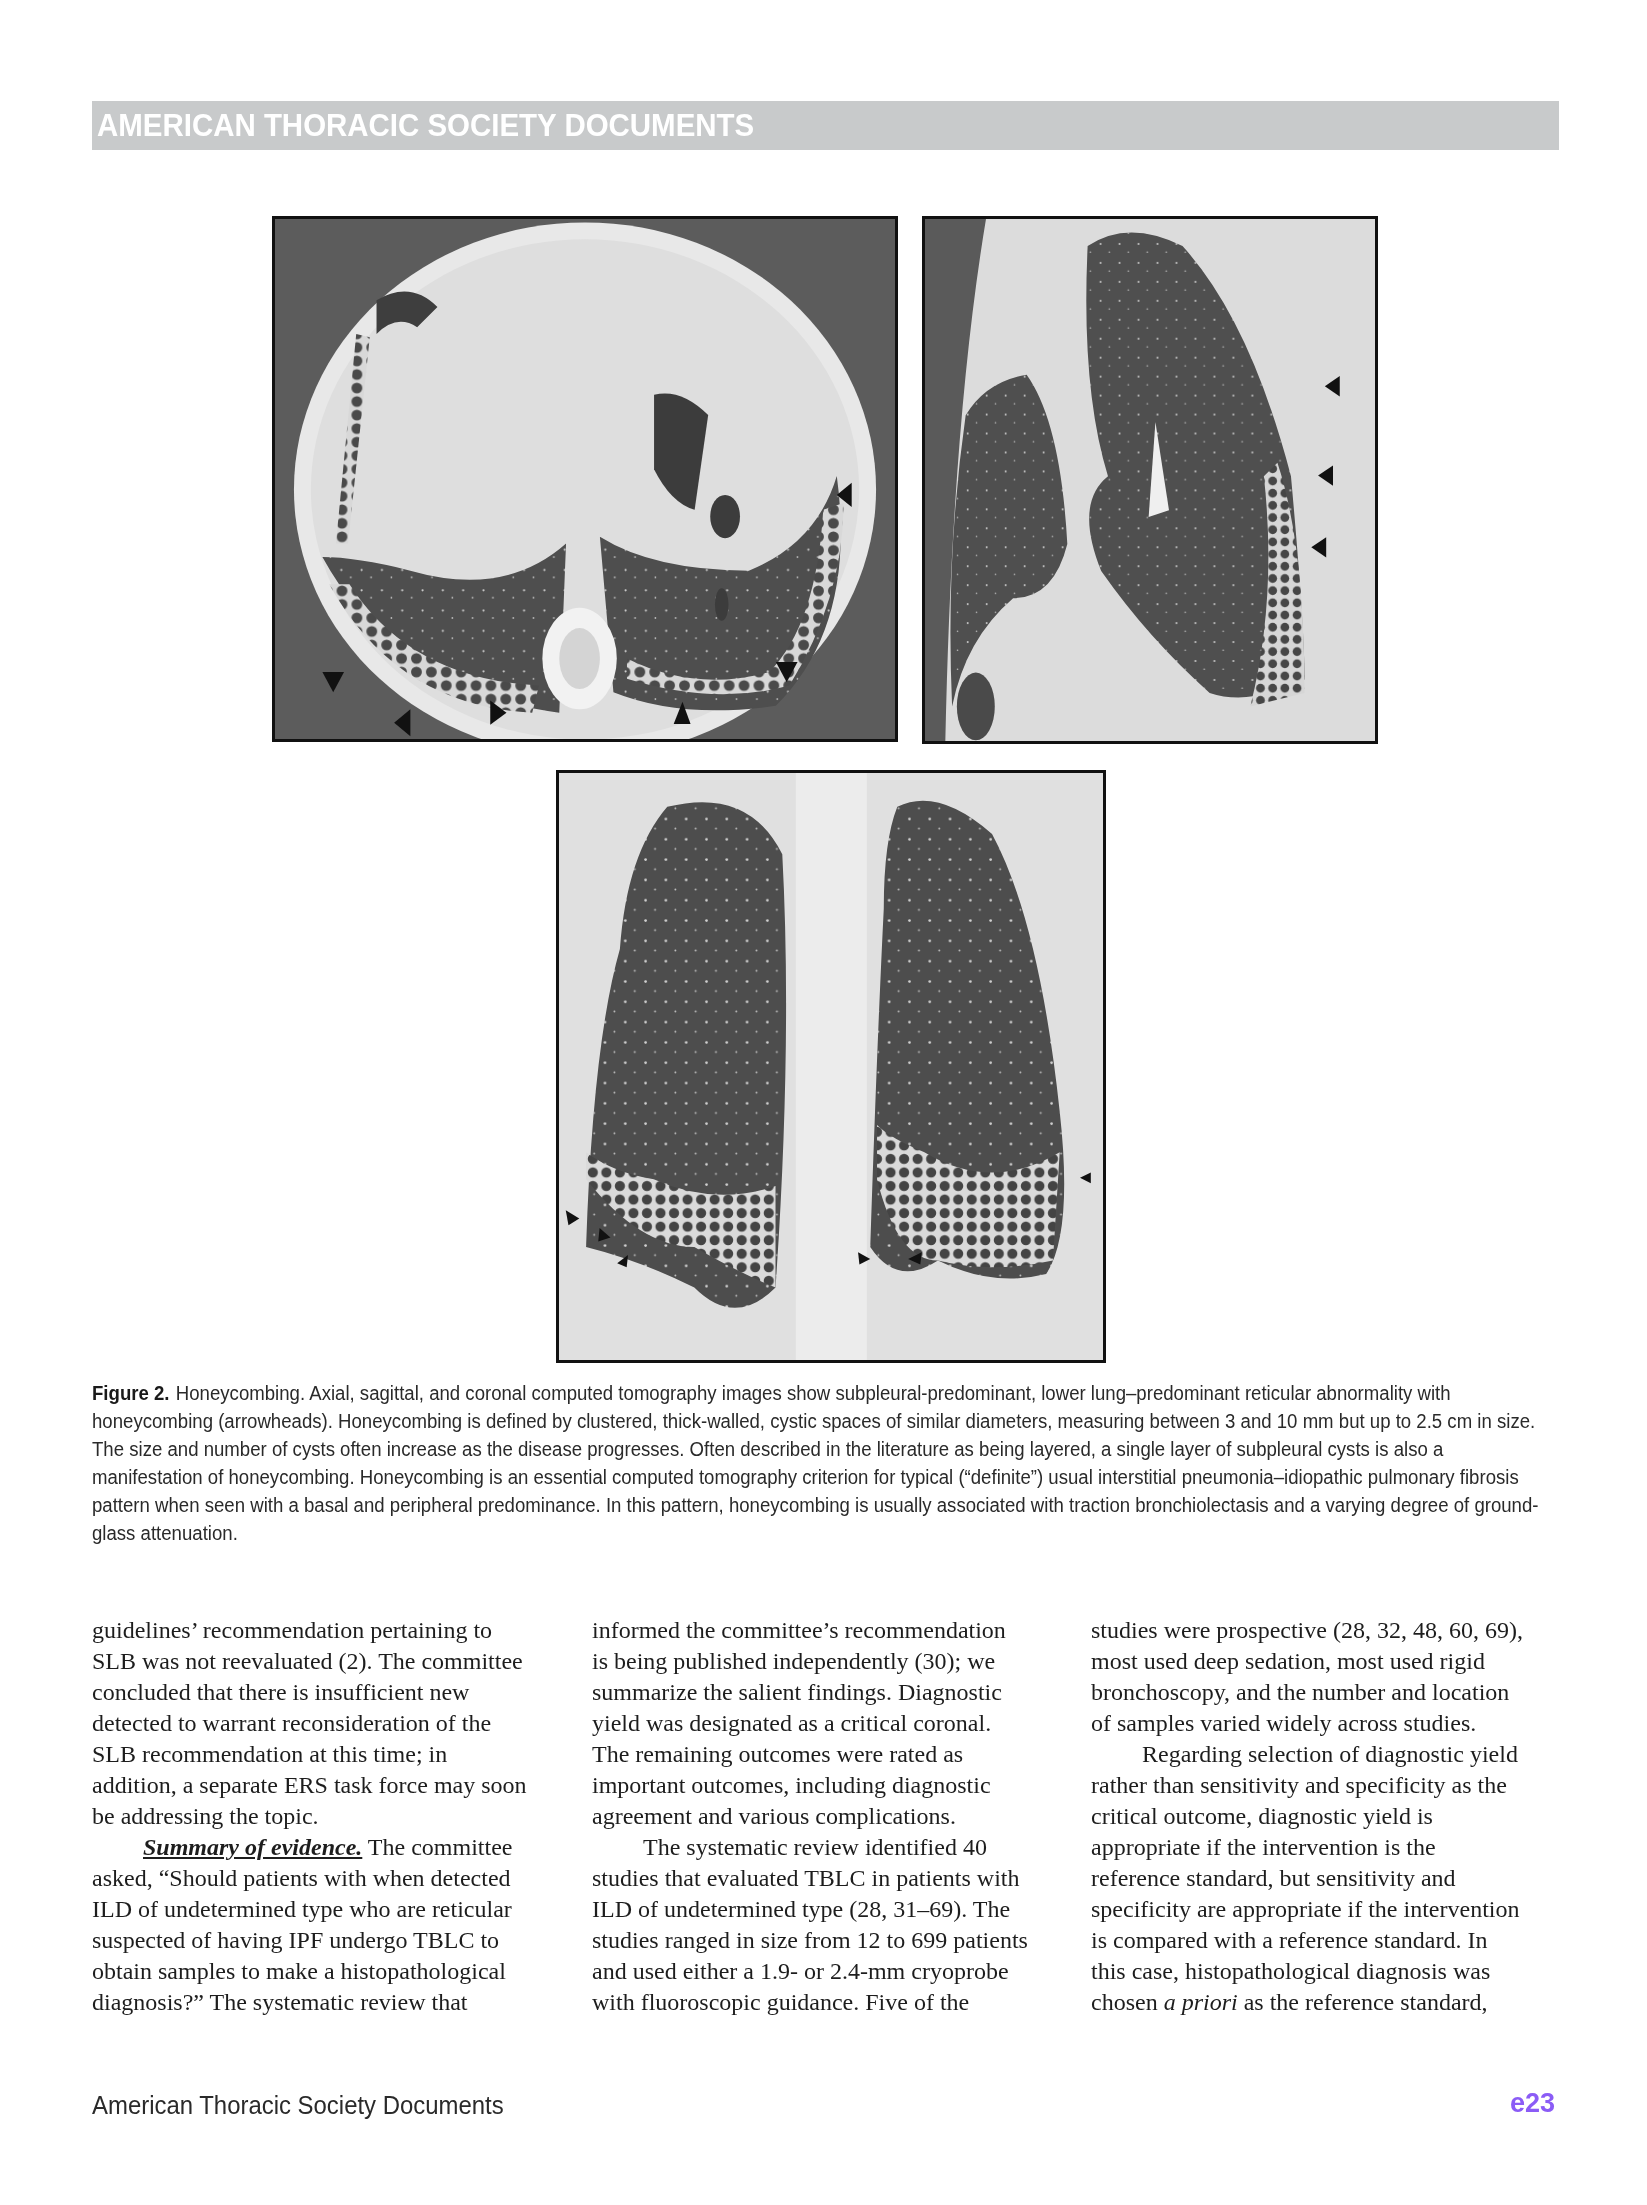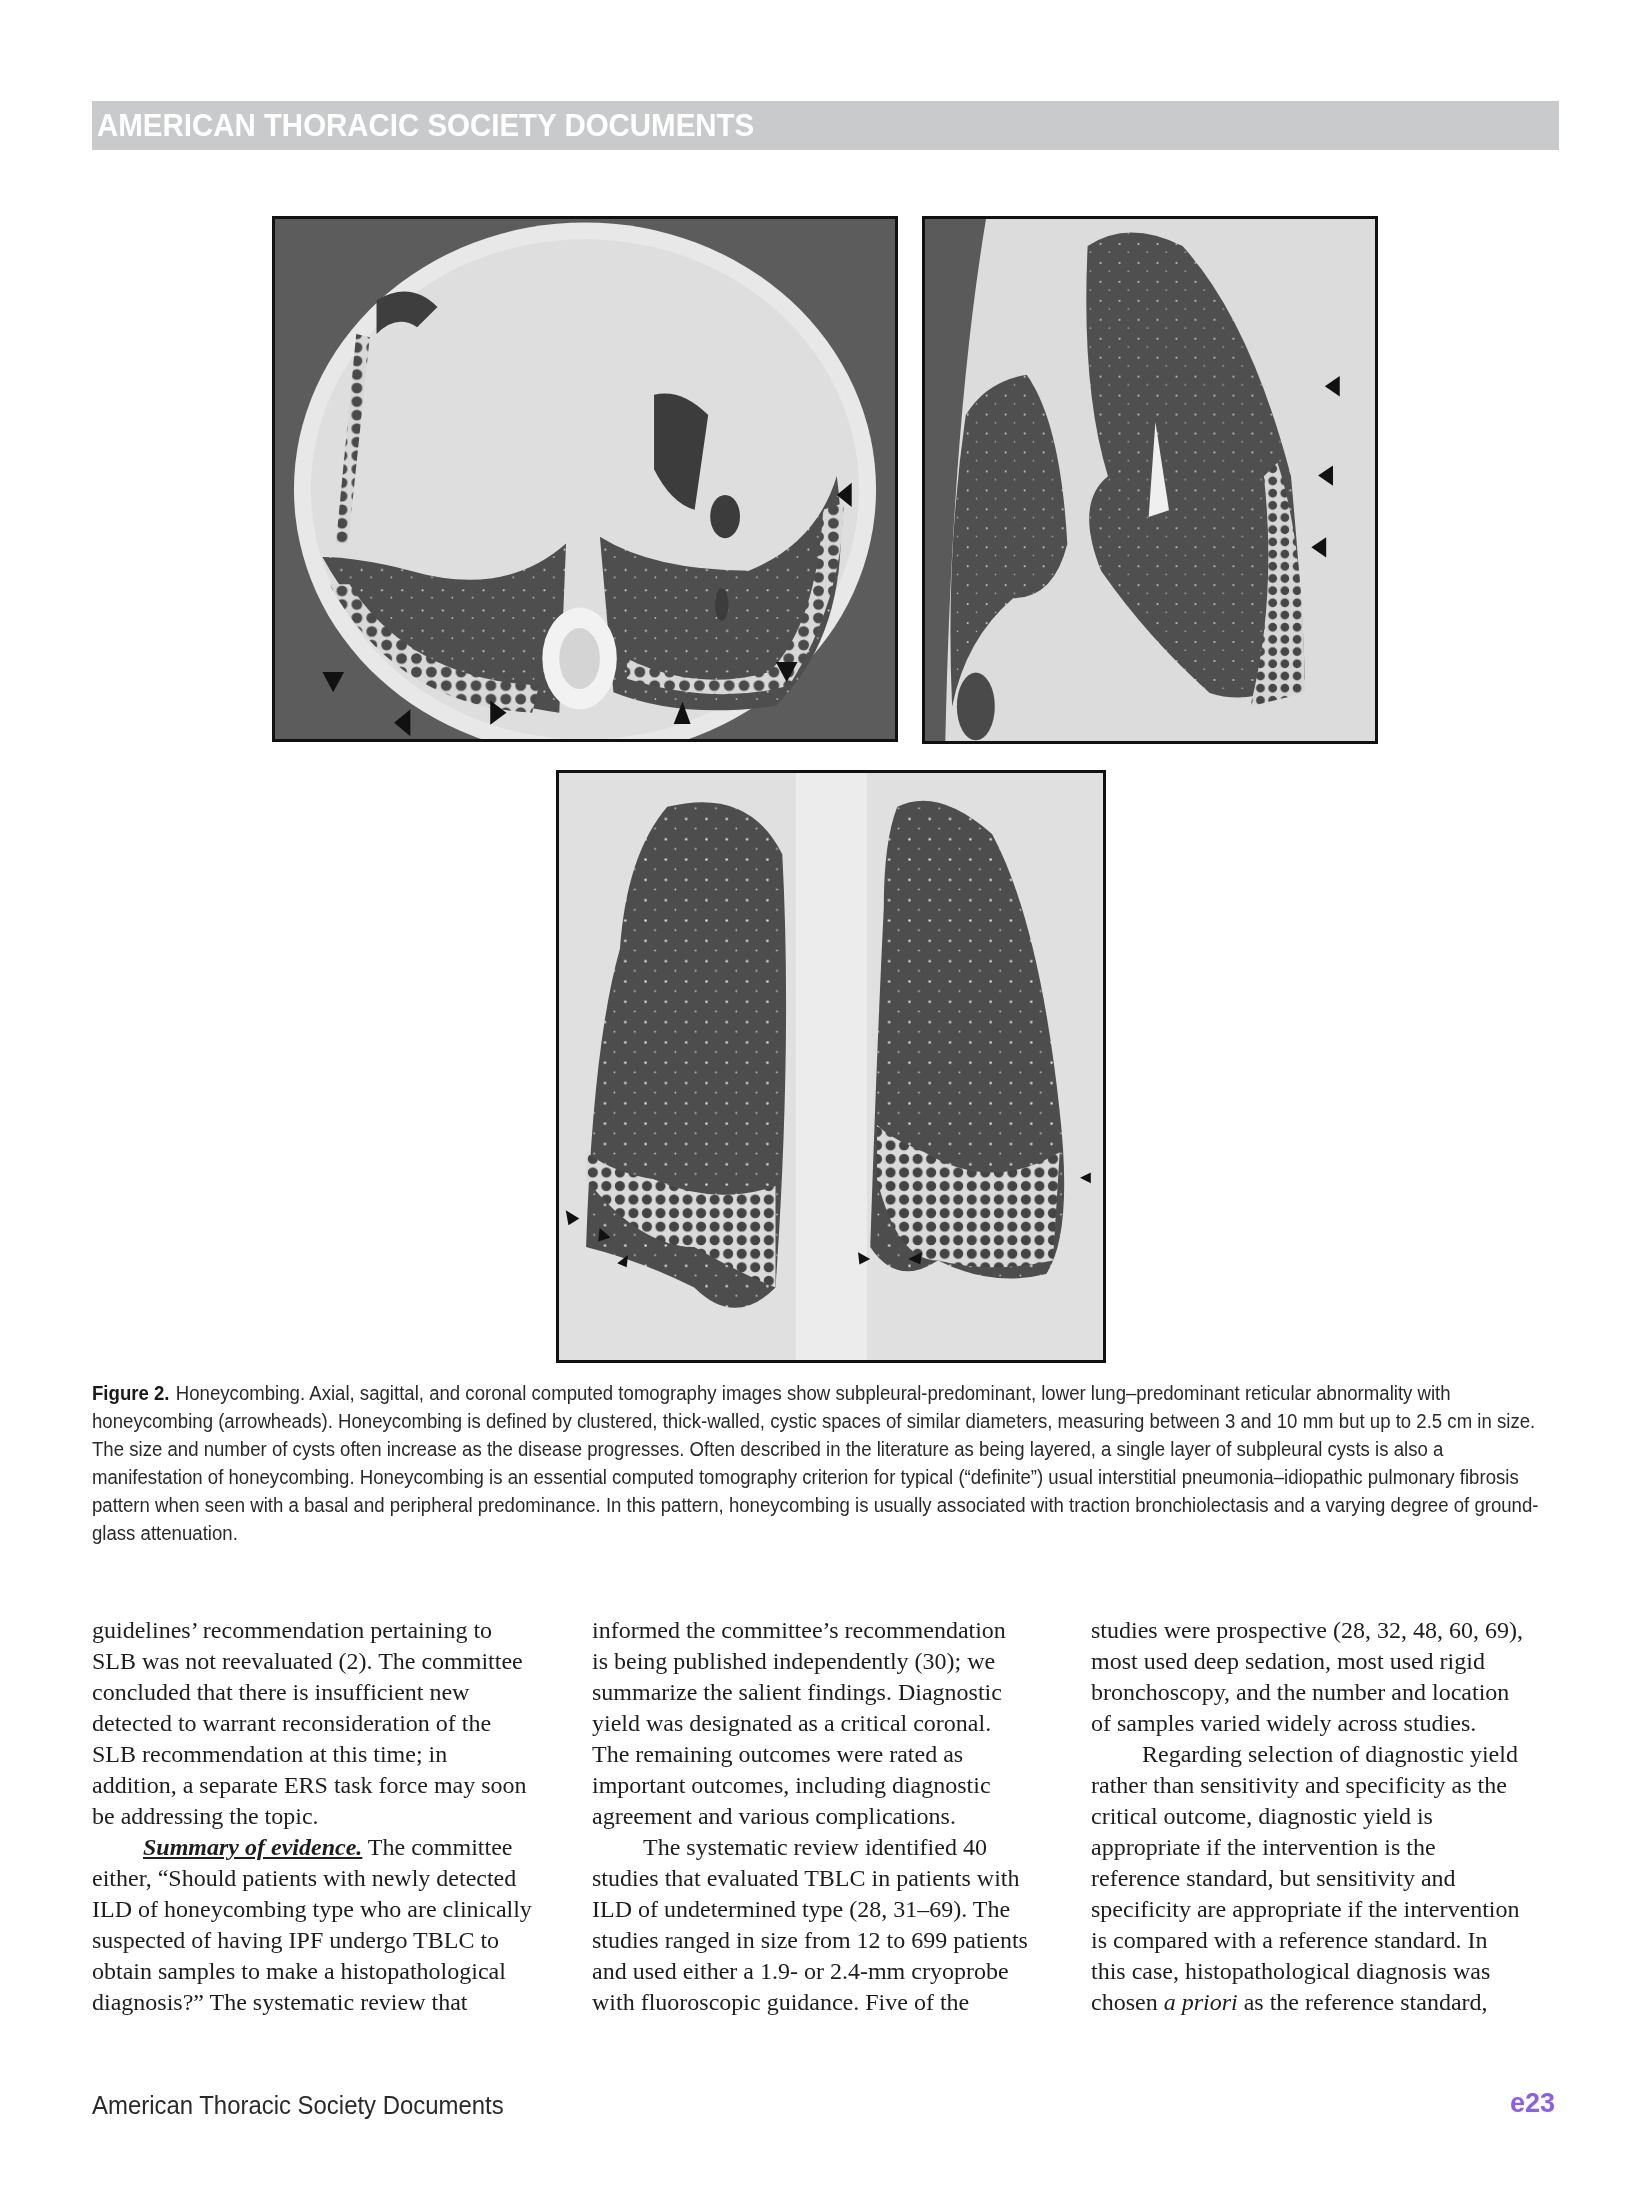--- a/index.html
+++ b/index.html
@@ -167,22 +167,22 @@
 
 <div class="col" id="col-1">
   <span class="line">guidelines’ recommendation pertaining to</span>
   <span class="line">SLB was not reevaluated (2). The committee</span>
   <span class="line">concluded that there is insufficient new</span>
   <span class="line">detected to warrant reconsideration of the</span>
   <span class="line">SLB recommendation at this time; in</span>
   <span class="line">addition, a separate ERS task force may soon</span>
   <span class="line">be addressing the topic.</span>
   <span class="line indent"><span class="bi">Summary of evidence.</span><span> The committee</span></span>
-  <span class="line">either, “Should patients with newly detected</span>
-  <span class="line">ILD of honeycombing type who are clinically</span>
+  <span class="line">asked, “Should patients with when detected</span>
+  <span class="line">ILD of undetermined type who are reticular</span>
   <span class="line">suspected of having IPF undergo TBLC to</span>
   <span class="line">obtain samples to make a histopathological</span>
   <span class="line">diagnosis?” The systematic review that</span>
 </div>
 
 <div class="col" id="col-2">
   <span class="line">informed the committee’s recommendation</span>
   <span class="line">is being published independently (30); we</span>
   <span class="line">summarize the salient findings. Diagnostic</span>
   <span class="line">yield was designated as a critical coronal.</span>

